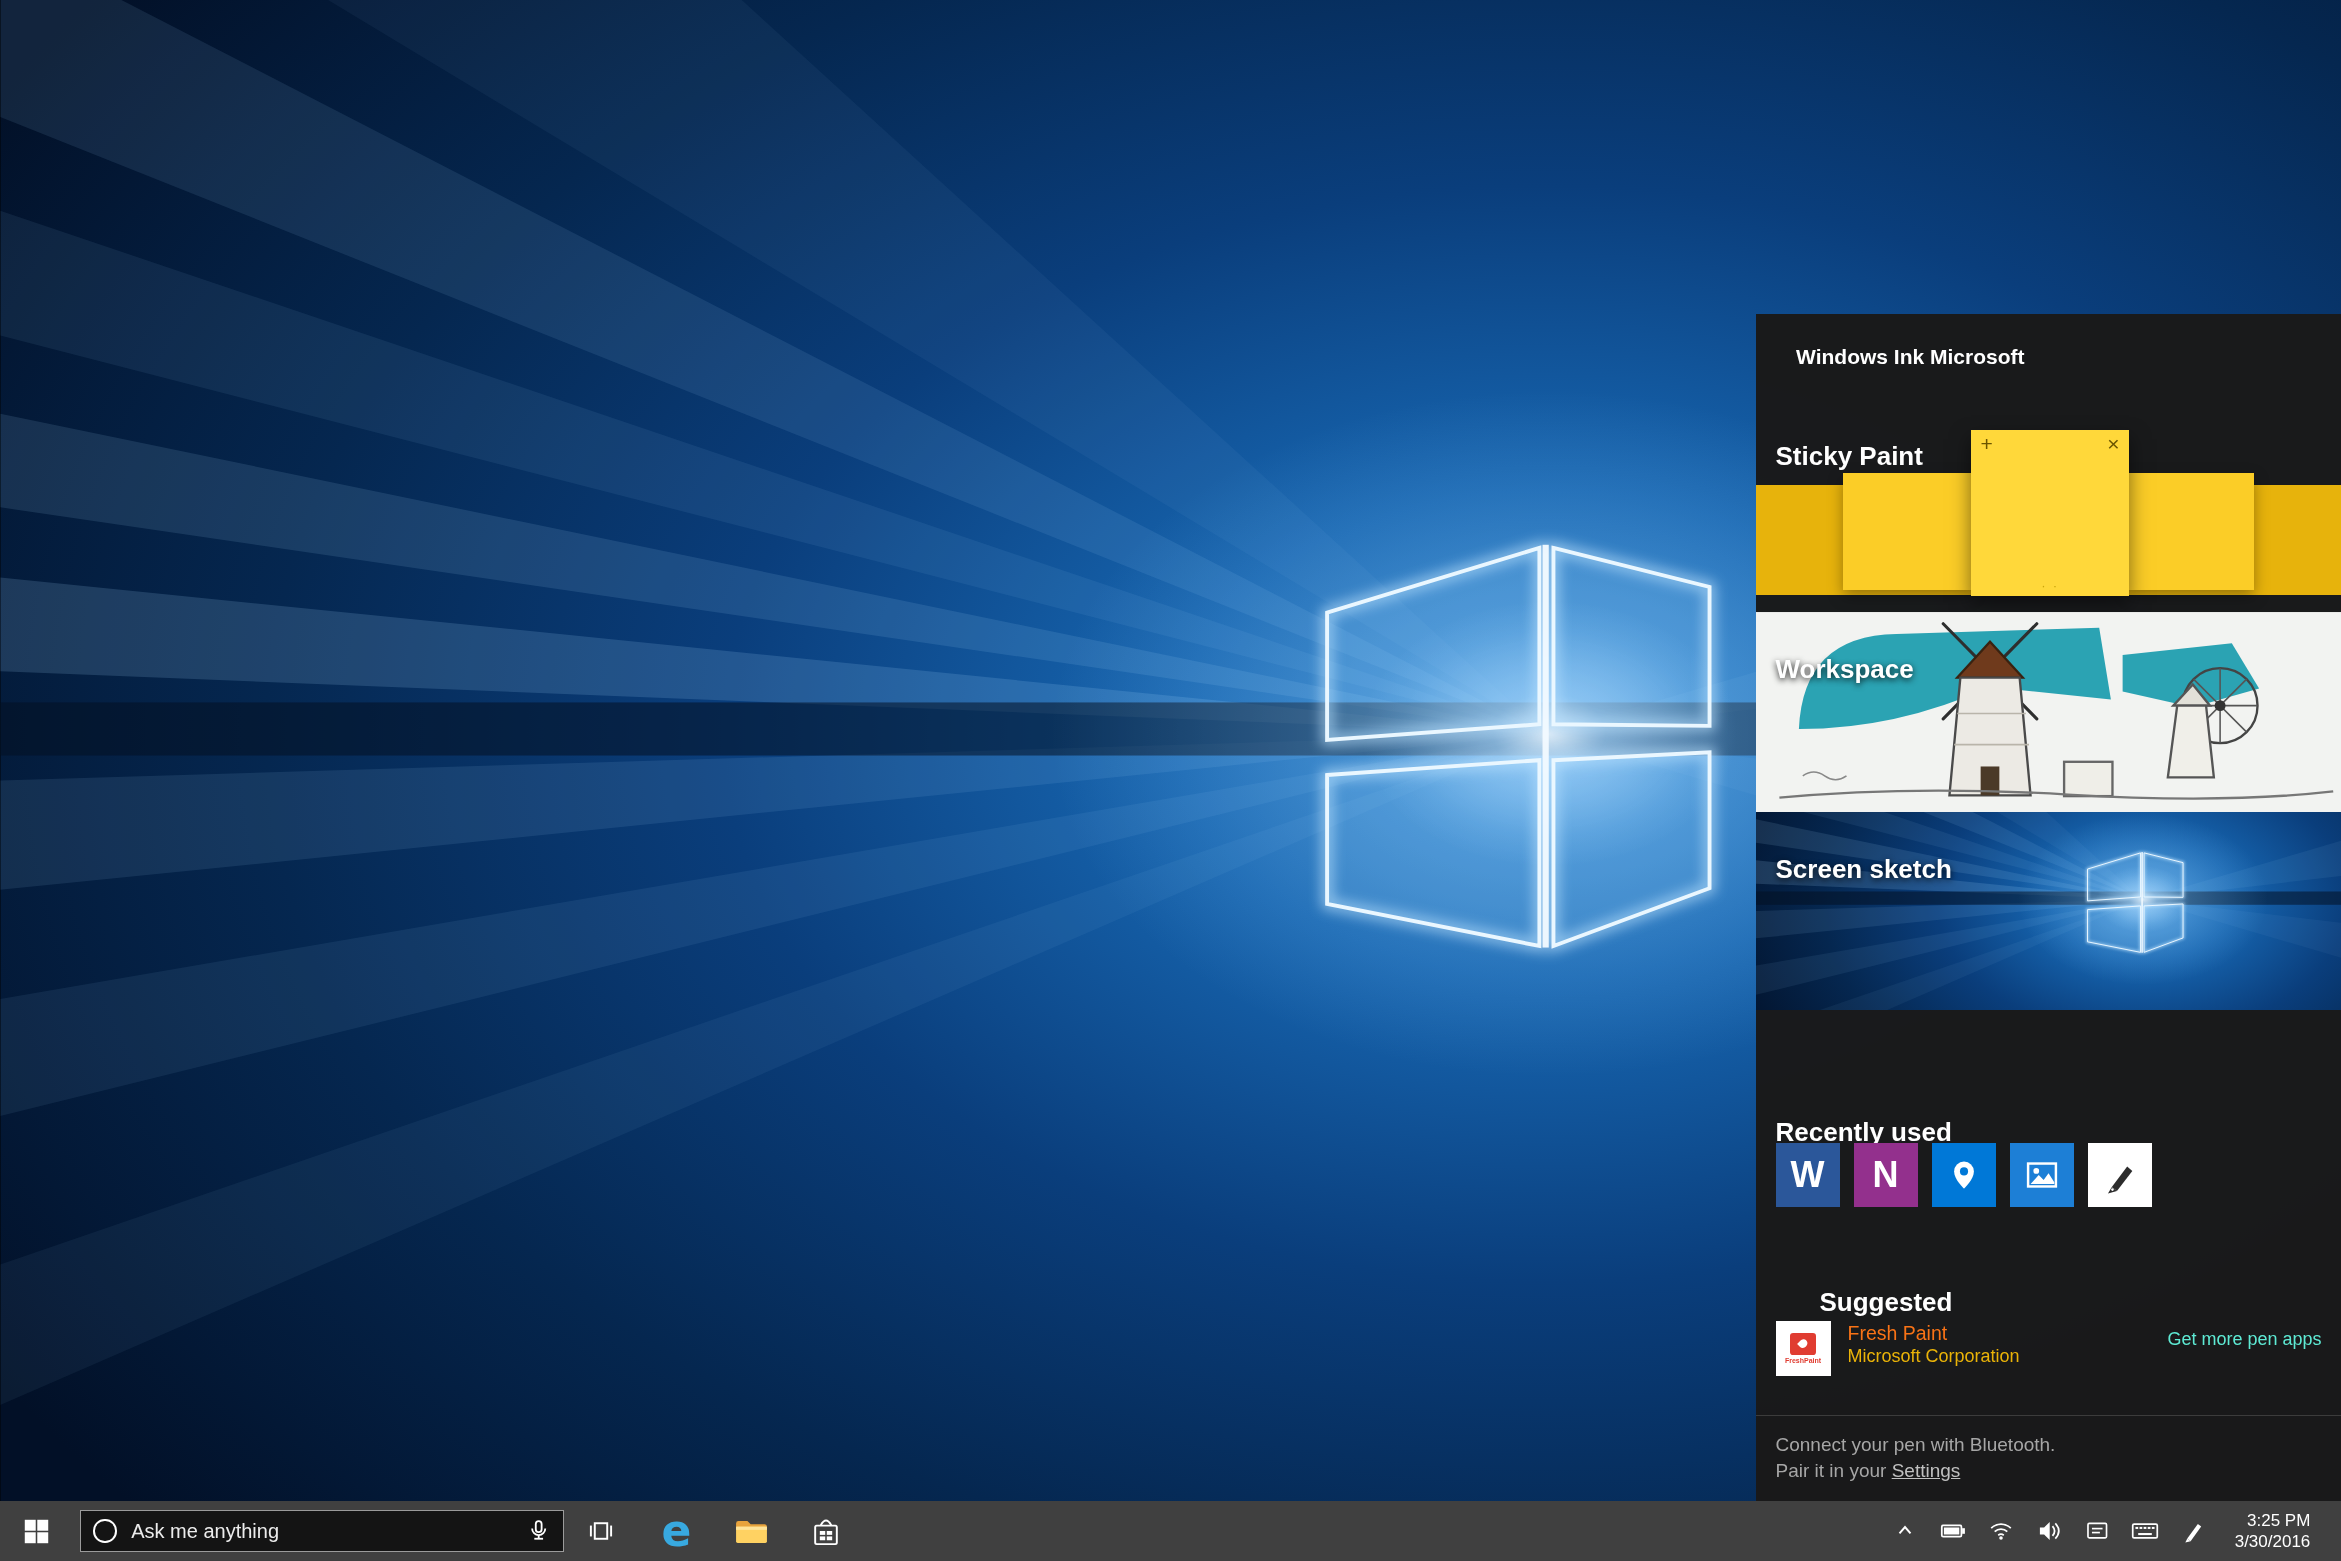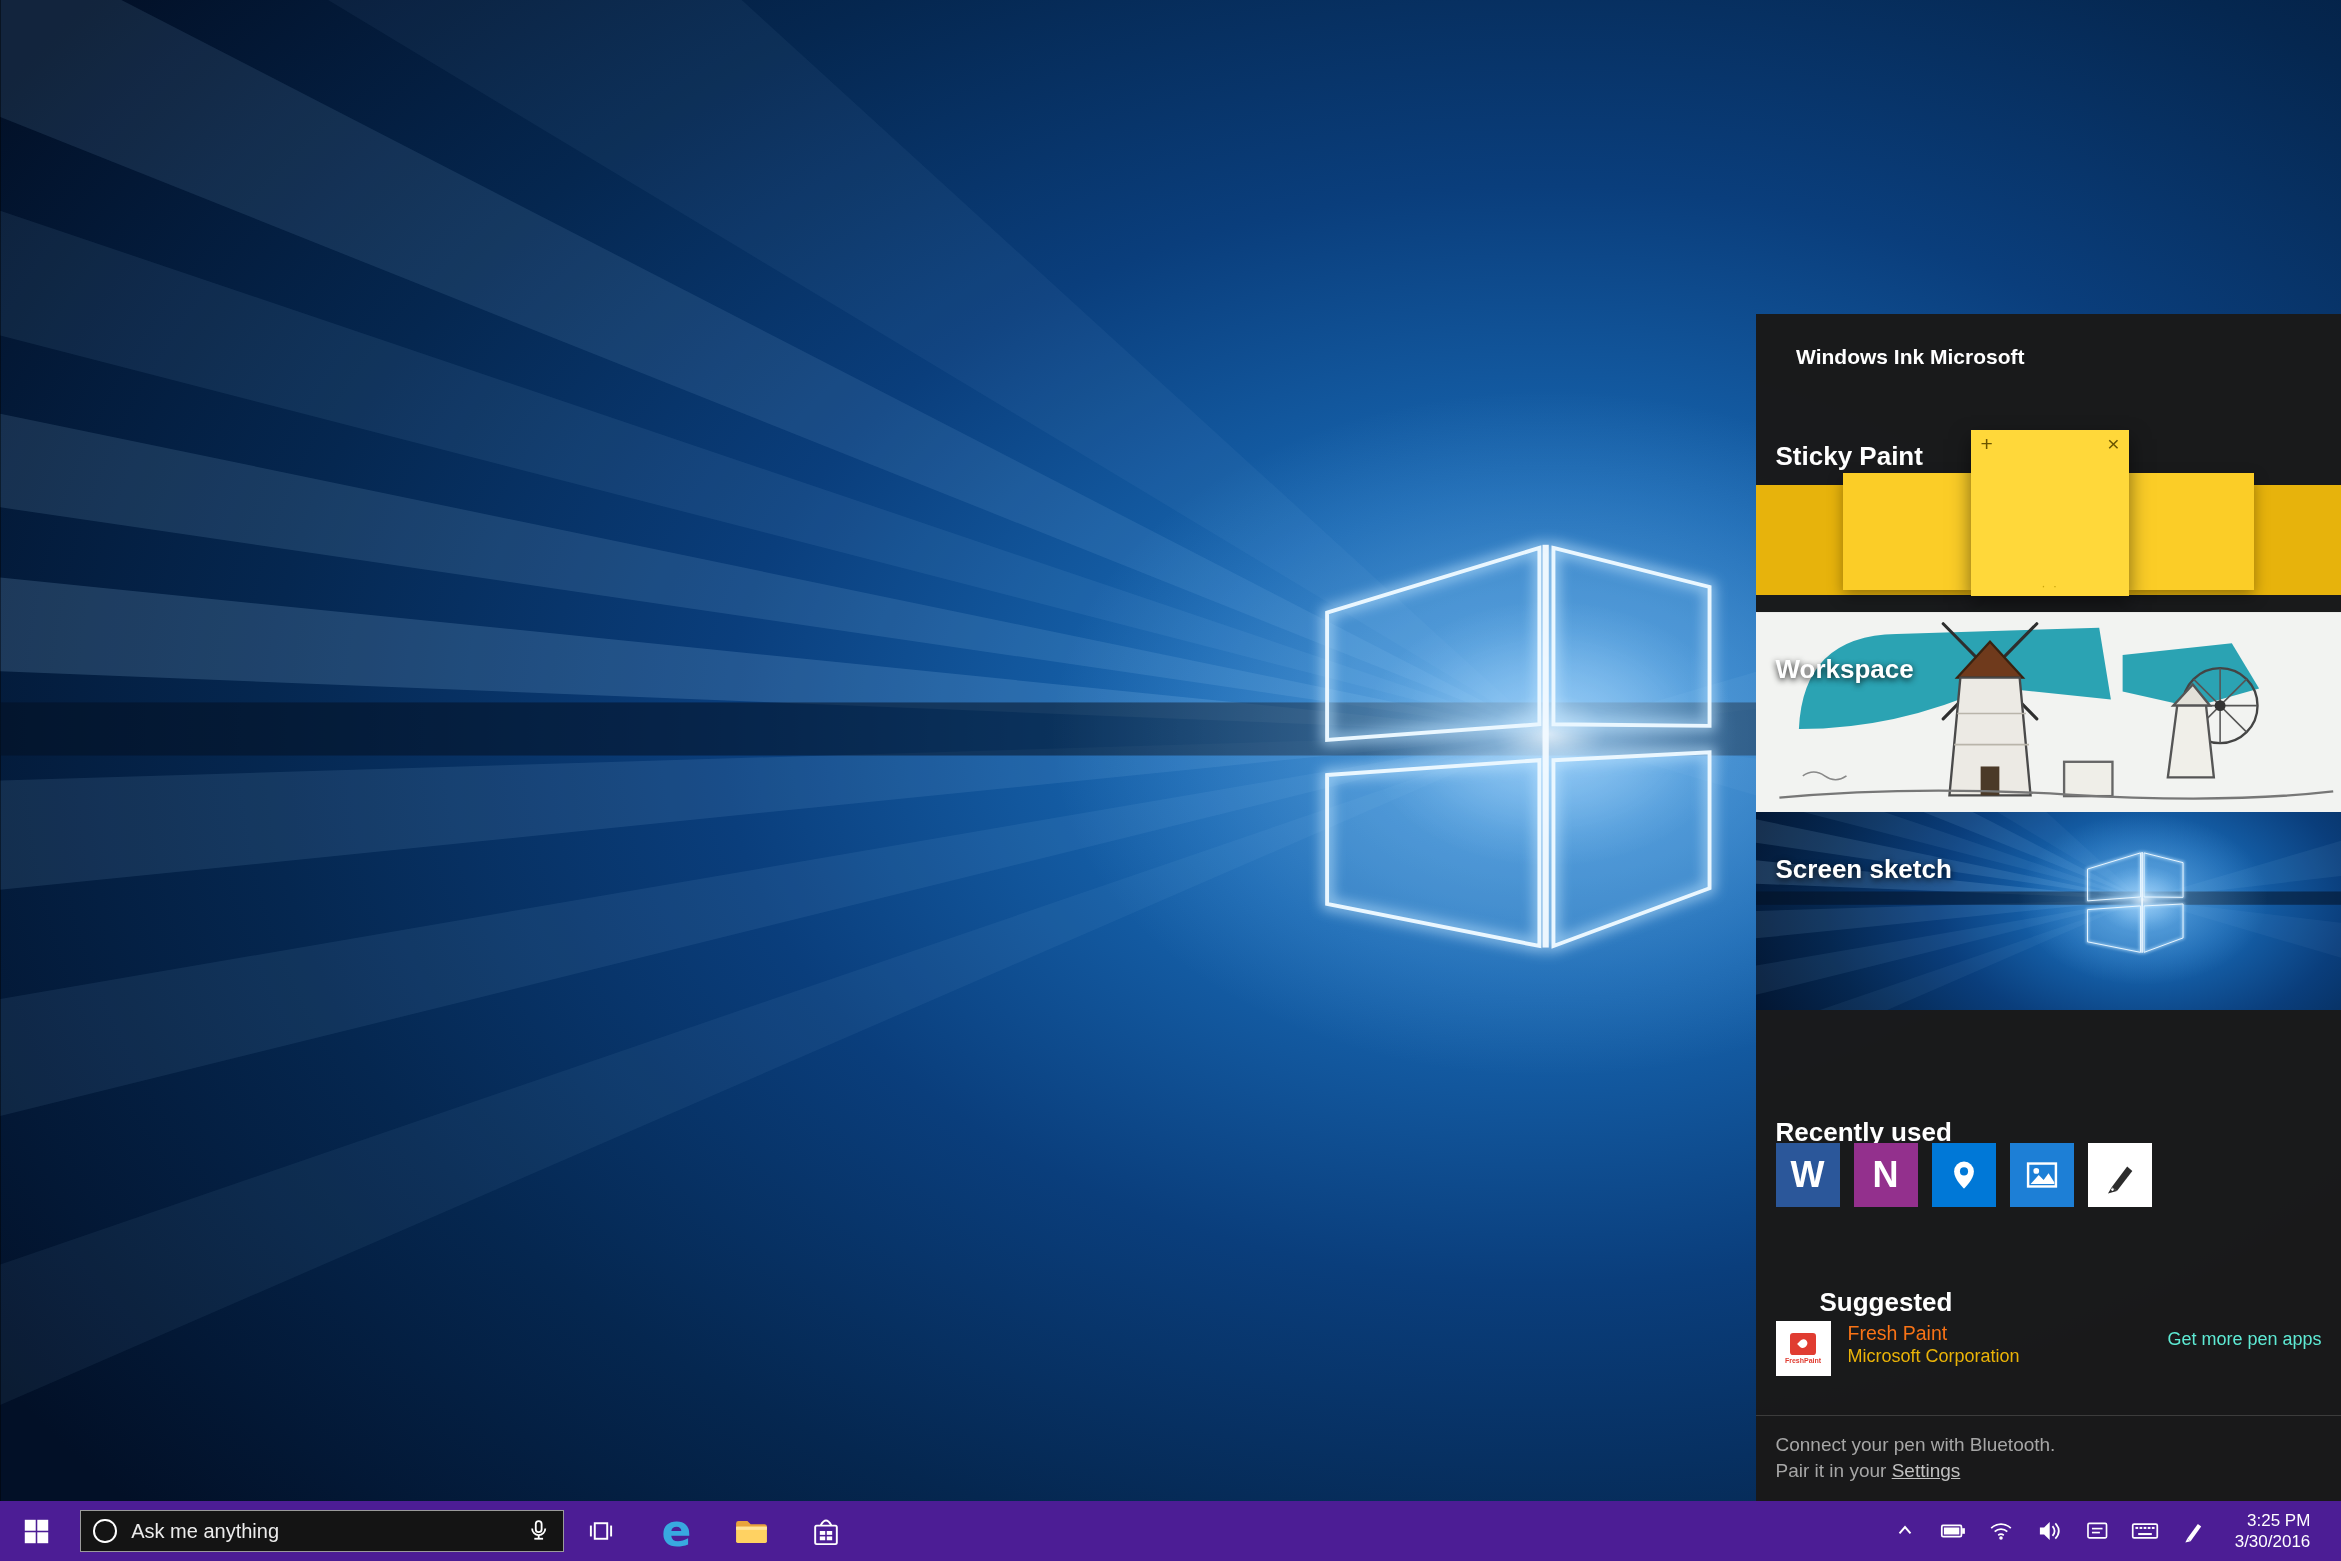--- a/index.html
+++ b/index.html
@@ -51,21 +51,21 @@
   .fp-caption{font-size:7px;color:#e03c31;font-weight:700;}
   .sg-name{font-size:19.5px;color:#f97316;line-height:24px;}
   .sg-pub{font-size:18px;color:#eab308;line-height:22.6px;}
   .more-link{position:absolute;right:19.5px;top:1015px;font-size:18px;color:#5eead4;cursor:pointer;}
 
   .panel-divider{position:absolute;left:0;top:1101px;width:585px;height:0.8px;background:#3c3c3c;}
   .panel-footer{position:absolute;left:19.5px;top:1118px;font-size:19px;color:#a6a6a6;line-height:26px;}
   .settings-link{color:#c0c0c0;text-decoration:underline;cursor:pointer;}
 
   
-  .taskbar{position:absolute;left:0;top:1501px;width:2342px;height:60px;background:#4c1d95;
+  .taskbar{position:absolute;left:0;top:1501px;width:2342px;height:60px;background:#404040;
     display:flex;align-items:center;z-index:10;color:#fff;}
   .tb-btn{height:60px;display:flex;align-items:center;justify-content:center;cursor:pointer;}
   .start-btn{width:72px;}
   .search-box{width:484px;height:42px;margin-left:7.8px;border:1.6px solid #9b9b9b;background:#141414;
     display:flex;align-items:center;padding:0 12.5px;gap:12.5px;box-sizing:border-box;}
   .cortana-ring{width:23.4px;height:23.4px;border:2.3px solid #fff;border-radius:50%;box-sizing:border-box;flex:0 0 auto;}
   .search-input{flex:1;background:transparent;border:none;outline:none;color:#fff;font-size:20px;
     font-family:"Liberation Sans","DejaVu Sans",sans-serif;}
   .search-input::placeholder{color:#ececec;opacity:1;}
   .app-btn{width:75px;}

